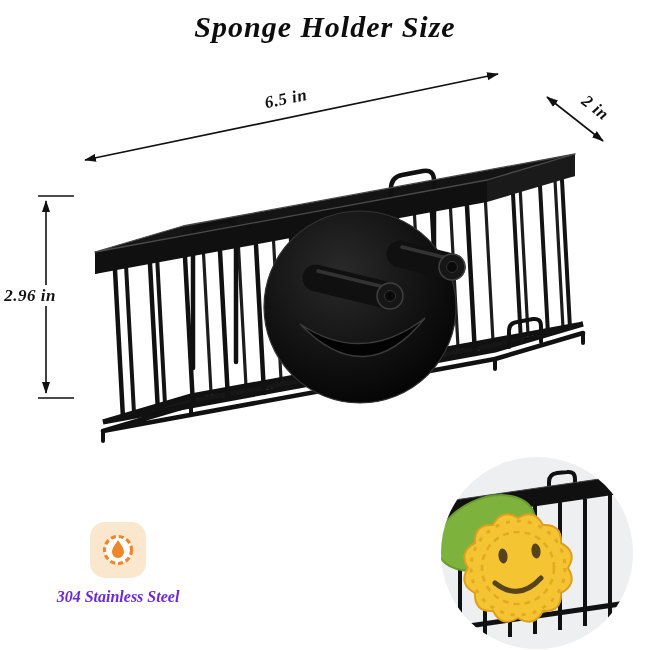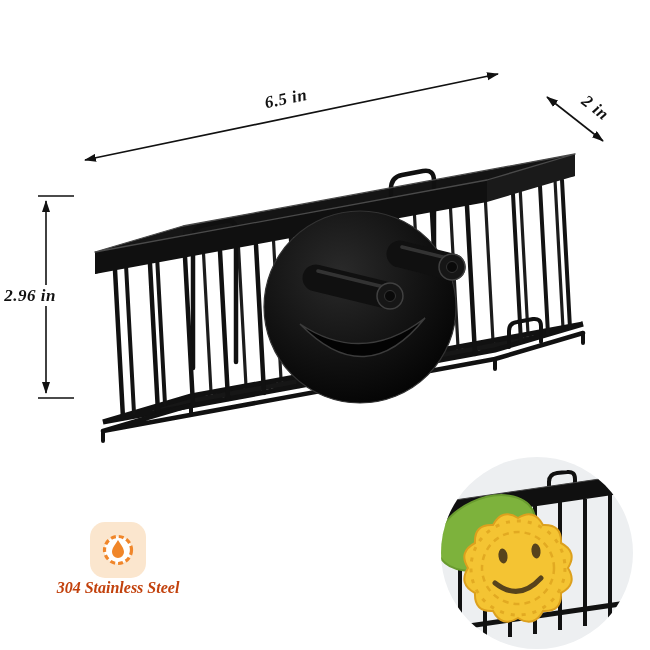--- a/index.html
+++ b/index.html
@@ -5,28 +5,29 @@
   html,body{margin:0;padding:0;background:#fff}
   .canvas{position:relative;width:650px;height:650px;background:#ffffff;overflow:hidden;
           font-family:"Liberation Serif",serif}
   .title{position:absolute;top:10px;left:0;width:100%;text-align:center;margin:0;
          font:italic 700 30px "Liberation Serif",serif;color:#0d0d0d;letter-spacing:1px}
   svg.scene{position:absolute;left:0;top:0}
   .dim-label{font:italic 700 17px "Liberation Serif",serif;fill:#111;letter-spacing:.5px}
   .feature{position:absolute;text-align:center}
   .f1{left:30px;top:521px;width:176px}
   .f2{left:230px;top:521px;width:160px}
-  .feature .label{font:italic 700 16px "Liberation Serif",serif;color:#c2410c}
+  .feature .label{margin-top:9px;font:italic 700 16px "Liberation Serif",serif;color:#6d28d9}
   .tile{display:block;margin:0 auto}
 </style>
 </head>
 <body>
 
 <div class="canvas">
 
+  <h1 class="title">Sponge Holder Size</h1>
 
   <svg class="scene" width="650" height="650" viewBox="0 0 650 650">
     <defs>
       <marker id="arrE" markerUnits="userSpaceOnUse" markerWidth="12" markerHeight="10" refX="11" refY="4" orient="auto">
           <path d="M0,0 L12,4 L0,8 Z" fill="#111"></path>
         </marker>
       <marker id="arrS" markerUnits="userSpaceOnUse" markerWidth="12" markerHeight="10" refX="1" refY="4" orient="auto">
           <path d="M12,0 L0,4 L12,8 Z" fill="#111"></path>
         </marker>
       <radialGradient id="discG" cx="40%" cy="32%" r="80%">

